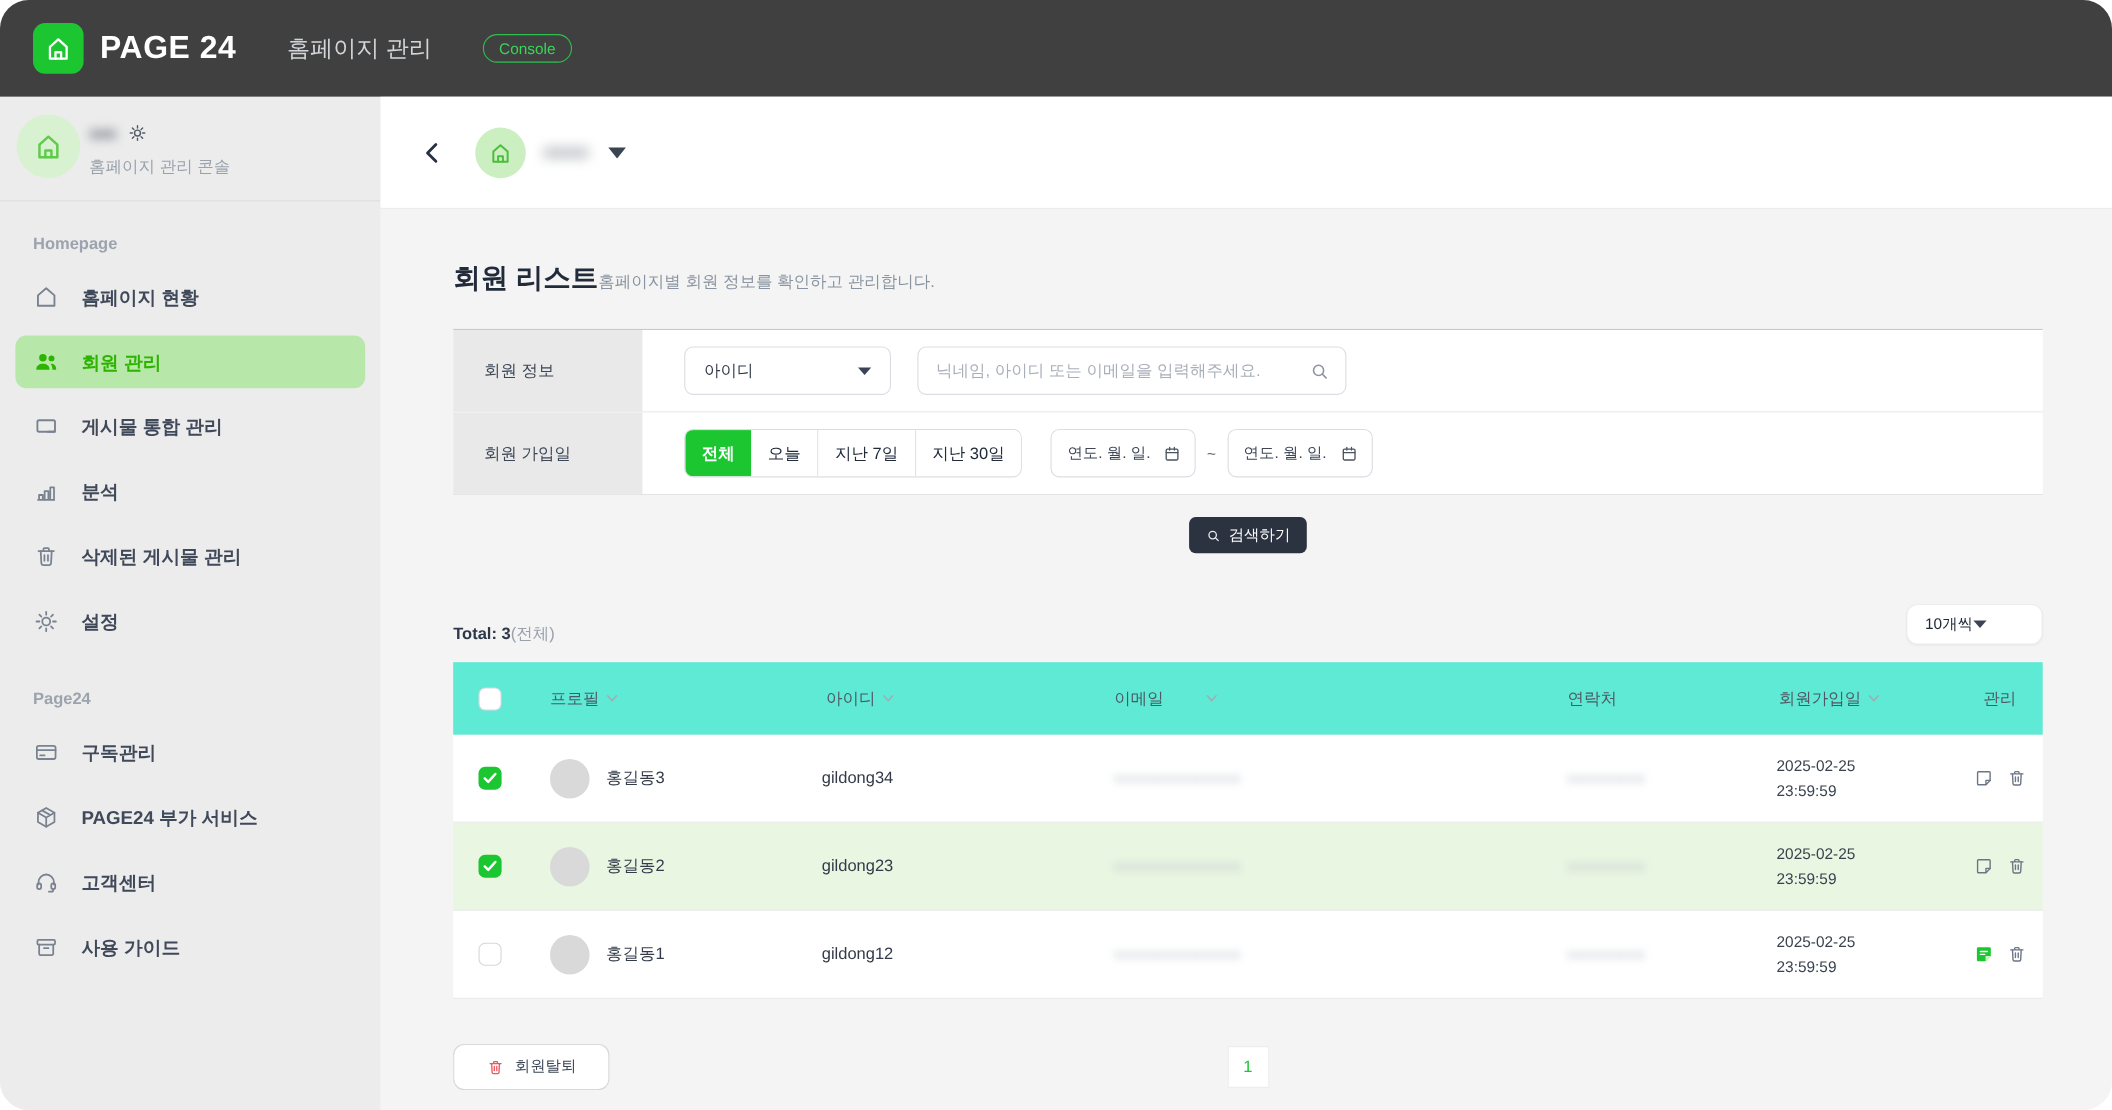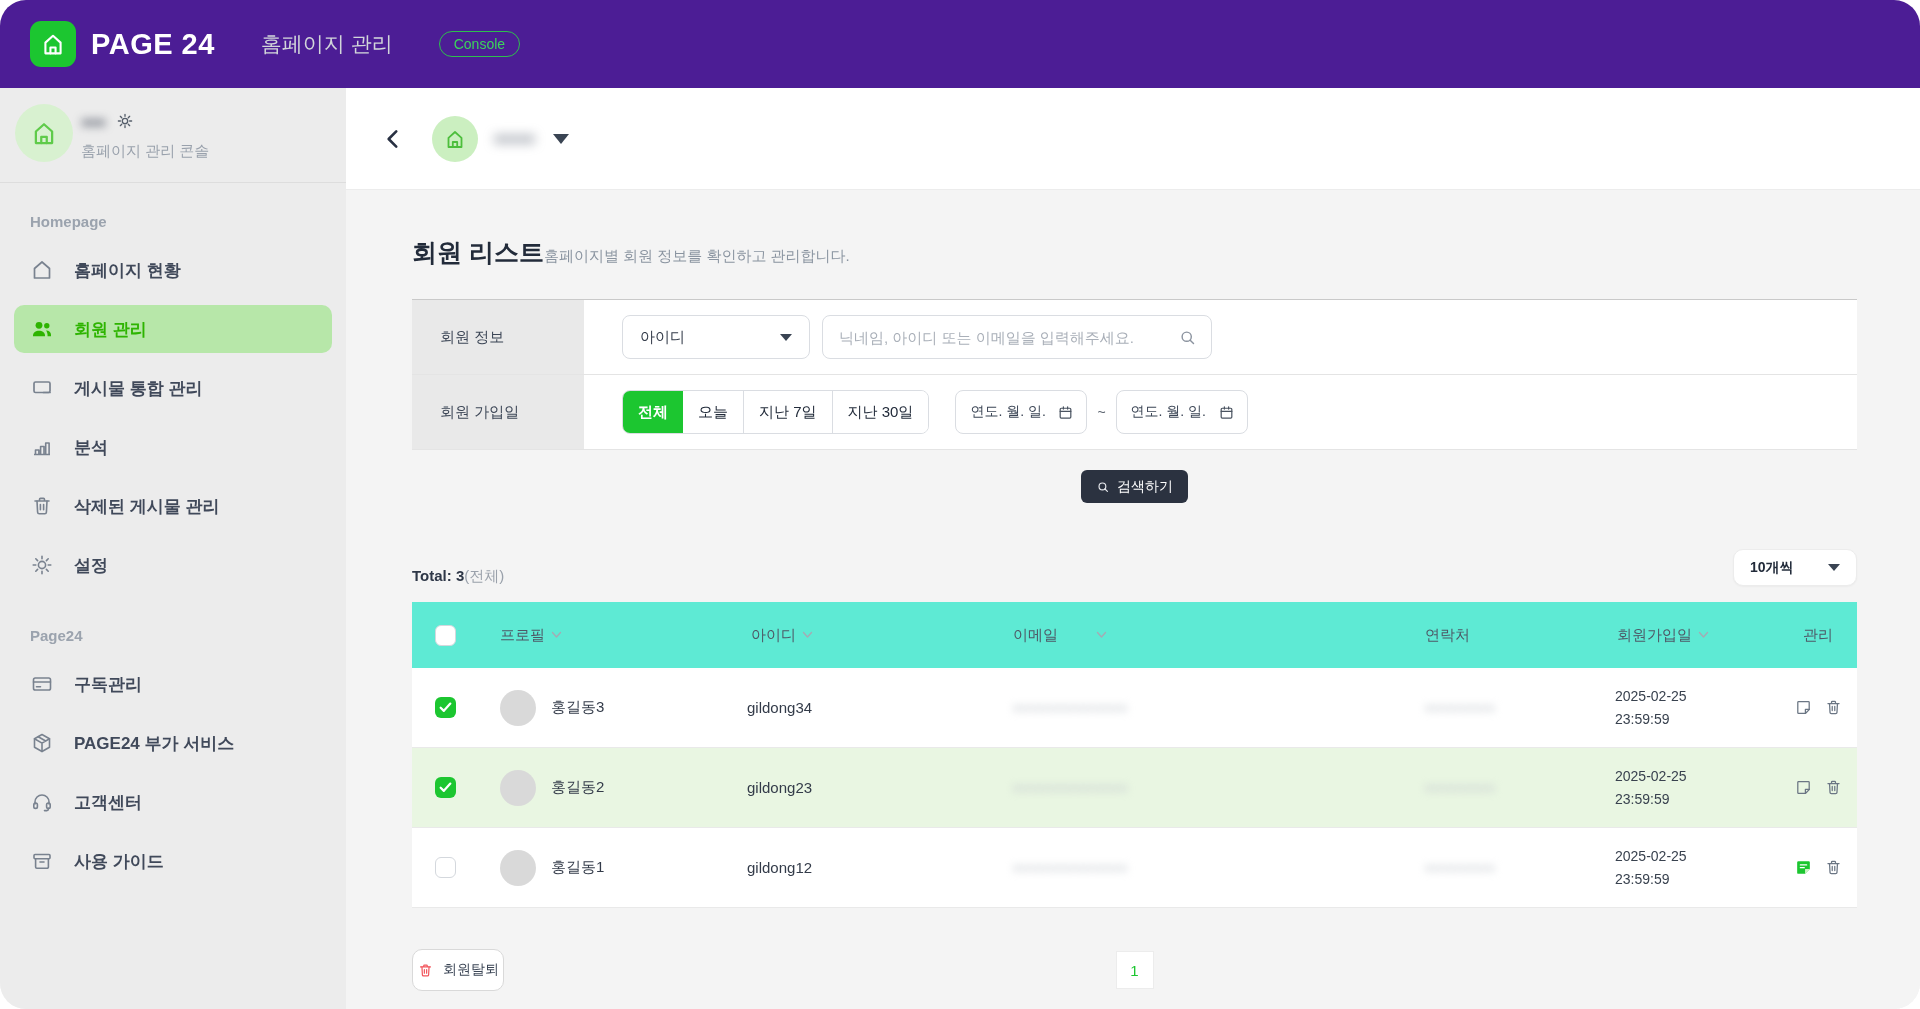--- a/index.html
+++ b/index.html
@@ -1,21 +1,21 @@
 <!DOCTYPE html>
 <html><head>
 <meta charset="utf-8">
 <style>
   * { box-sizing: border-box; margin: 0; padding: 0; }
   html,body { background:#fff; }
   body { font-family:"Liberation Sans","DejaVu Sans",sans-serif; }
   .window { width:1920px; height:1009px; border-radius:26px; overflow:hidden; background:#F4F4F4; position:relative; }
 
   
-  .topbar { height:88px; background:#4c1d95; display:flex; align-items:center; padding:0 30px; }
+  .topbar { height:88px; background:#404040; display:flex; align-items:center; padding:0 30px; }
   .logo-box { width:46px; height:46px; border-radius:11px; background:#1CC630; display:flex; align-items:center; justify-content:center; flex-shrink:0; }
   .brand { color:#fff; font-size:29px; font-weight:bold; letter-spacing:.5px; margin-left:15px; }
   .topbar-title { color:#D2D6DA; font-size:21px; margin-left:46px; font-weight:500; }
   .console-badge { margin-left:46px; color:#3BD45B; border:1.5px solid #2EBF4E; border-radius:999px; font-size:14px; padding:4px 14px; font-weight:500; cursor:pointer; }
 
   .shell { display:flex; height:921px; }
 
   
   .sidebar { width:346px; background:#ECECEC; flex-shrink:0; overflow:hidden; }
   .profile { padding:16px 16px 0 15px; display:flex; gap:8px; }
@@ -50,21 +50,21 @@
   .page-title { font-size:25px; font-weight:bold; color:#222B3A; }
   .page-desc { font-size:15px; color:#8A94A0; }
 
   
   .filter-table { margin-top:30px; border-top:1px solid #C9C9C9; }
   .filter-row { display:flex; border-bottom:1px solid #E4E4E4; height:75px; background:#fff; }
   .filter-label { width:172px; background:#E9E9E9; display:flex; align-items:center; padding-left:28px; font-size:15px; color:#3C4656; font-weight:500; flex-shrink:0; }
   .filter-content { flex:1; display:flex; align-items:center; padding-left:38px; }
   .select-box { width:188px; height:44px; border:1px solid #DADDE2; border-radius:8px; background:#fff; display:flex; align-items:center; justify-content:space-between; padding:0 17px; font-size:15px; color:#333B49; cursor:pointer; }
   .caret-down { width:0; height:0; border-left:6px solid transparent; border-right:6px solid transparent; border-top:7px solid #3A4453; }
-  .search-field { width:390px; height:44px; border:1px solid #DADDE2; border-radius:8px; display:flex; align-items:center; padding:0 14px 0 16px; background:#fff; margin-left:12px; }
+  .search-field { width:390px; height:44px; border:1px solid #DADDE2; border-radius:8px; display:flex; align-items:center; padding:0 14px 0 16px; background:#fff; margin-left:24px; }
   .search-field input { border:none; outline:none; flex:1; font-size:15px; color:#333B49; font-family:inherit; background:transparent; }
   .search-field input::placeholder { color:#A9AFB8; }
   .mag-gray { width:19px; height:19px; color:#8B939F; }
 
   .segmented { display:flex; height:44px; border:1px solid #DADDE2; border-radius:8px; background:#fff; overflow:hidden; }
   .seg-btn { padding:0 15px; font-size:15px; color:#222B3A; background:#fff; border:none; border-right:1px solid #DADDE2; display:flex; align-items:center; font-weight:500; cursor:pointer; font-family:inherit; }
   .seg-btn:last-child { border-right:none; }
   .seg-btn.active { background:#1CC630; color:#fff; border-right:none; font-weight:bold; }
   .date-box { width:132px; height:44px; border:1px solid #DADDE2; border-radius:8px; background:#fff; display:flex; align-items:center; justify-content:space-between; padding:0 12px 0 14px; font-size:14px; color:#3C4656; cursor:pointer; }
   .date-box.first { margin-left:26px; }
@@ -72,21 +72,21 @@
   .tilde { color:#555E6A; font-size:14px; margin:0 10px; }
 
   .search-btn-row { margin-top:20px; display:flex; justify-content:center; }
   .search-btn { height:33px; background:#2B3240; color:#fff; border:none; border-radius:6px; display:flex; align-items:center; gap:7px; padding:0 15px; font-size:14px; cursor:pointer; font-family:inherit; }
   .mag-white { width:14px; height:14px; color:#E8EAEE; }
 
   
   .list-controls { margin-top:46px; display:flex; justify-content:space-between; align-items:flex-end; }
   .total { font-size:15px; color:#2E3747; font-weight:bold; }
   .total-suffix { color:#9AA1AB; font-weight:normal; }
-  .pagesize { width:124px; height:37px; background:#fff; border:1px solid #ECECEC; border-radius:10px; display:flex; align-items:center; justify-content:space-between; padding:0 16px; font-size:14px; color:#222B3A; font-weight:700; cursor:pointer; box-shadow:0 1px 2px rgba(0,0,0,.04); }
+  .pagesize { width:124px; height:37px; background:#fff; border:1px solid #ECECEC; border-radius:10px; display:flex; align-items:center; padding:0 16px; font-size:14px; color:#222B3A; font-weight:400; cursor:pointer; box-shadow:0 1px 2px rgba(0,0,0,.04); }
 
   
   .member-table { margin-top:16px; }
   .t-grid { display:grid; grid-template-columns:58px 277px 246px 416px 204px 166px 78px; align-items:center; }
   .t-head { height:66px; background:#5eead4; font-size:15px; color:#4E5866; }
   .th { display:flex; align-items:center; gap:6px; }
   .th.c2 { padding-left:30px; } .th.c3 { padding-left:4px; } .th.c4 { padding-left:20px;gap:38px; }
   .th.c5 { padding-left:16px; } .th.c6 { padding-left:4px; } .th.c7 { justify-content:center; }
   .sort-icon { width:11px; height:8px; color:#A5ABB4; }
   .t-row { height:80px; background:#fff; border-bottom:1px solid #E9E9E9; font-size:15px; color:#333B49; }
@@ -99,21 +99,21 @@
   .avatar { width:36px; height:36px; border-radius:50%; background:#D9D9D9; flex-shrink:0; }
   .blur-email { filter:blur(4px); color:#C3C8CE; font-size:13px; letter-spacing:1px; padding-left:20px; }
   .blur-phone { filter:blur(4px); color:#C3C8CE; font-size:13px; letter-spacing:1px; padding-left:16px; }
   .cell-joined { font-size:14px; color:#39424F; line-height:1.6; padding-left:2px; }
   .cell-manage { display:flex; align-items:center; justify-content:center; gap:11px; }
   .row-icon { width:19px; height:19px; color:#6B7684; cursor:pointer; }
   .row-icon.green { color:#1CC630; }
 
   
   .bottom-row { margin-top:40px; position:relative; display:flex; align-items:center; height:44px; }
-  .withdraw-btn { height:42px; padding:0 4px; border:1px solid #D9D9D9; border-radius:10px; background:#fff; display:flex; align-items:center; gap:9px; font-size:14px; color:#3C4656; cursor:pointer; font-family:inherit; }
+  .withdraw-btn { height:42px; padding:0 29px; border:1px solid #D9D9D9; border-radius:10px; background:#fff; display:flex; align-items:center; gap:9px; font-size:14px; color:#3C4656; cursor:pointer; font-family:inherit; }
   .trash-red { width:17px; height:17px; color:#F2545B; }
   .pagination { position:absolute; left:50%; transform:translateX(-50%); }
   .page-btn { width:38px; height:38px; background:#fff; border:1px solid #ECECEC; color:#1CC630; font-size:15px; display:flex; align-items:center; justify-content:center; cursor:pointer; font-family:inherit; }
 
   svg { display:block; }
 </style>
 </head>
 <body>
 
 <div class="window">

